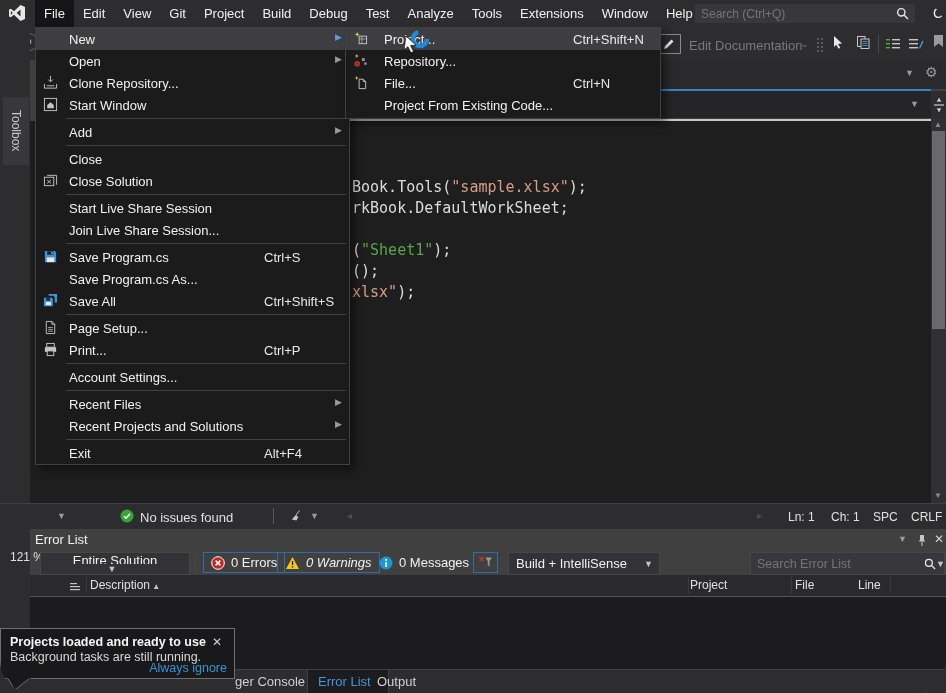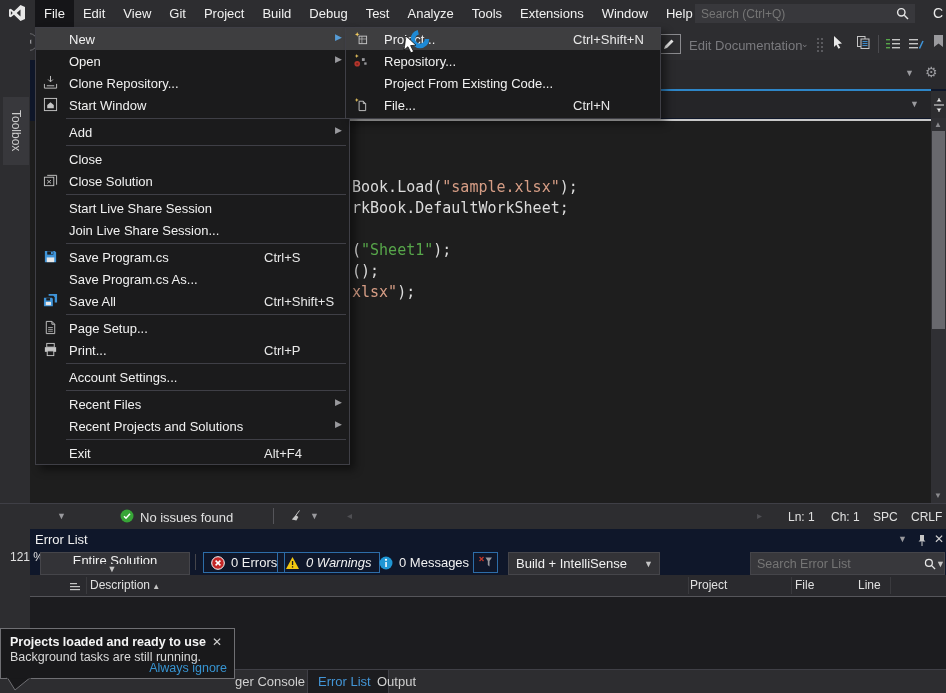--- a/index.html
+++ b/index.html
@@ -1,16 +1,16 @@
 <!DOCTYPE html>
 <html><head>
 <meta charset="utf-8">
 <style>
   html,body{margin:0;padding:0;background:#2d2d30;font-family:"Liberation Sans",sans-serif;}
-  #app{position:relative;width:946px;height:693px;overflow:hidden;background:#0f172a;color:#f1f1f1;}
+  #app{position:relative;width:946px;height:693px;overflow:hidden;background:#404040;color:#f1f1f1;border-radius:32px;}
   .abs{position:absolute;}
   .txt{white-space:nowrap;}
   
   #titlebar{left:0;top:0;width:946px;height:27px;background:#2d2d30;}
   .menu-top{display:inline-flex;align-items:center;height:27px;padding:0 9px;font-size:13px;color:#f1f1f1;cursor:default;}
   .menu-top.open{background:#151518;}
   #searchbox{left:695px;top:4px;width:220px;height:19px;background:#38383c;display:flex;align-items:center;}
   #searchbox input{flex:1;background:transparent;border:0;outline:0;color:#9a9a9e;font-size:12px;padding:0 6px;font-family:"Liberation Sans",sans-serif;}
   
   .grip{width:8px;height:22px;background-image:radial-gradient(#5a5a5e 1px,transparent 1.2px);background-size:4px 4px;}
@@ -165,21 +165,21 @@
     <svg width="12" height="16" viewBox="0 0 12 16">
         <path d="M1 8h10" stroke="#e8e8e8"></path>
         <path d="M6 1v3M6 12v3" stroke="#e8e8e8"></path>
         <path d="M3.5 4.5L6 2l2.5 2.5z" fill="#e8e8e8"></path>
         <path d="M3.5 11.5L6 14l2.5-2.5z" fill="#e8e8e8"></path>
       </svg>
   </div>
   <div class="abs" style="left:350px;top:119px;width:581px;height:2px;background:#c8c8c8;"></div>
 
   <div class="abs" id="editor">
-      <div class="code-line" style="top: 57px;"><span class="tok-plain">Book.Load(</span><span class="tok-string">"sample.xlsx"</span><span class="tok-plain">);</span></div>
+      <div class="code-line" style="top: 57px;"><span class="tok-plain">Book.Tools(</span><span class="tok-string">"sample.xlsx"</span><span class="tok-plain">);</span></div>
       <div class="code-line" style="top: 78px;"><span class="tok-plain">rkBook.DefaultWorkSheet;</span></div>
       <div class="code-line" style="top: 120px;"><span class="tok-plain">(</span><span class="tok-green">"Sheet1"</span><span class="tok-plain">);</span></div>
       <div class="code-line" style="top: 141px;"><span class="tok-plain">();</span></div>
       <div class="code-line" style="top: 162px;"><span class="tok-string">xlsx"</span><span class="tok-plain">);</span></div>
     </div>
   <div class="abs" id="vscroll">
     <span class="abs sb-arrow" style="top:2px;">▲</span>
     <div class="abs" id="vthumb"></div>
     <span class="abs sb-arrow" style="top:373px;">▼</span>
   </div>
@@ -446,30 +446,30 @@
         <span class="mi-icon"><svg width="15" height="15" viewBox="0 0 16 16">
             <path d="M4 1l.6 1.6 1.6.6-1.6.6L4 5.4l-.6-1.6-1.6-.6 1.6-.6z" fill="#f2cc60"></path>
             <circle cx="4.5" cy="11.5" r="3" fill="#b5352c"></circle>
             <circle cx="4.5" cy="11.5" r="1.2" fill="#7e241d"></circle>
             <rect x="9.5" y="5.5" width="3" height="3" fill="#9a9a9e"></rect>
             <rect x="12" y="10" width="2.5" height="2.5" fill="#9a9a9e"></rect>
           </svg></span>
         <span class="mi-label">Repository...</span>
       </div>
       <div class="menu-row">
-        <span class="mi-label">Project From Existing Code...</span>
-      </div>
-      <div class="menu-row">
         <span class="mi-icon"><svg width="15" height="15" viewBox="0 0 16 16">
             <path d="M4 1l.6 1.6 1.6.6-1.6.6L4 5.4l-.6-1.6-1.6-.6 1.6-.6z" fill="#f2cc60"></path>
             <path d="M6.5 4.5h4.5l2.5 2.5v7.5h-7z" fill="none" stroke="#c5c5c5"></path>
             <path d="M11 4.5V7h2.5" fill="none" stroke="#c5c5c5"></path>
           </svg></span>
         <span class="mi-label">File...</span>
         <span class="mi-sc">Ctrl+N</span>
+      </div>
+      <div class="menu-row">
+        <span class="mi-label">Project From Existing Code...</span>
       </div>
     </div>
 
   <span class="abs" style="left:398px;top:29px;z-index:70;">
     <svg width="36" height="32" viewBox="0 0 36 32">
         <circle cx="22" cy="10" r="7" fill="none" stroke="#1e8ad6" stroke-width="4.5" stroke-dasharray="31 13"></circle>
         <path d="M8 7l10 9.2-5.4.4 3 6-2.7 1.2-3-6.1L6 21z" fill="#fff" stroke="#000" stroke-width=".7"></path>
       </svg>
   </span>
 

